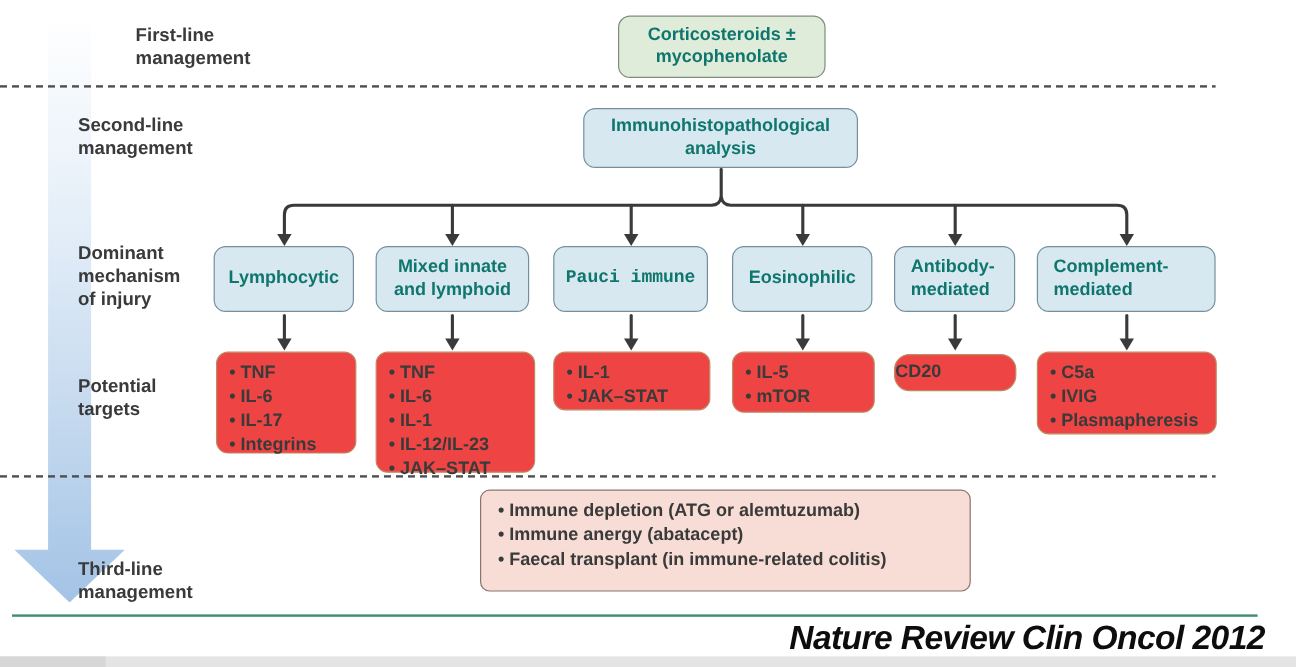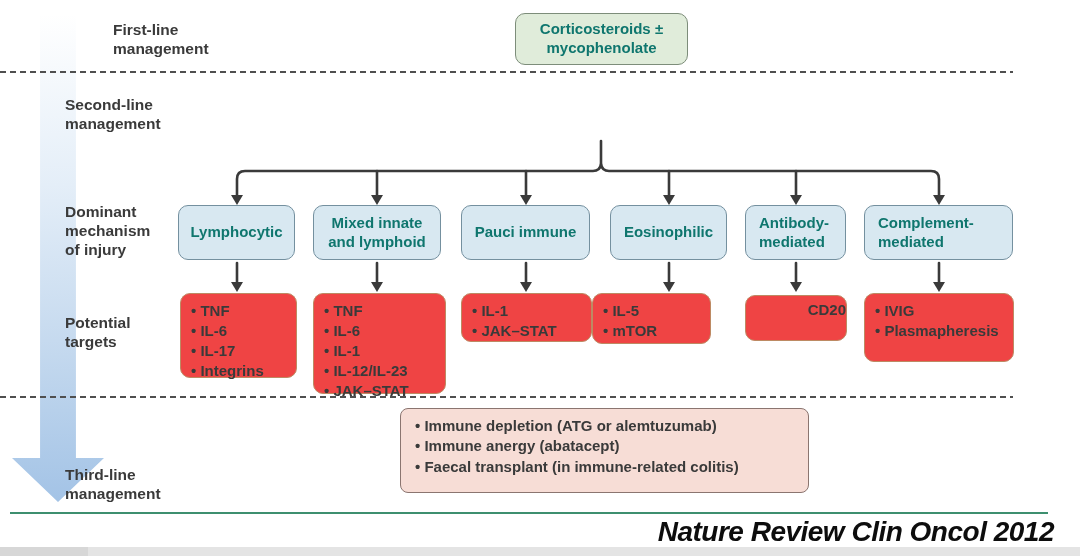--- a/index.html
+++ b/index.html
@@ -30,34 +30,34 @@
   
   .box{position:absolute;box-sizing:border-box;border-radius:10px;
     display:flex;align-items:center;justify-content:center;text-align:center;
     font-size:15px;font-weight:600;line-height:1.25;white-space:pre-line;color:#0f766e;}
   .box-green{background:#e0ecda;border:1.5px solid #7d8d7a;left:515px;top:13px;width:173px;height:52px;}
   .box-analysis{background:#d8e8f1;border:1.5px solid #74909f;left:486px;top:90px;width:229px;height:50px;}
 
   .mech{background:#d8e8f1;border:1.5px solid #74909f;top:205px;height:55px;}
   .mech-0{left:178px;width:117px;}
   .mech-1{left:313px;width:128px;}
-  .mech-2{left:461px;width:129px;}
+  .mech-2{left:461px;width:129px;font-family:Liberation Mono, monospace;}
   .mech-3{left:610px;width:117px;}
   .mech-4{left:745px;width:101px;justify-content:flex-start;text-align:left;padding-left:13px;}
   .mech-5{left:864px;width:149px;justify-content:flex-start;text-align:left;padding-left:13px;}
 
   .tbox{position:absolute;box-sizing:border-box;background:#ef4444;border:1.5px solid #bd8a63;
     border-radius:10px;padding:7px 8px 7px 10px;font-size:15px;font-weight:600;
     line-height:1.33;color:#3a3a3a;}
   .tbox .li{white-space:nowrap;}
   .tbox-0{left:180px;top:293px;width:117px;height:85px;}
   .tbox-1{left:313px;top:293px;width:133px;height:101px;}
   .tbox-2{left:461px;top:293px;width:131px;height:49px;}
-  .tbox-3{left:592px;top:293px;width:119px;height:51px;}
-  .tbox-4{left:745px;top:295px;width:102px;height:46px;text-align:right;padding:4px 0;}
+  .tbox-3{left:610px;top:293px;width:119px;height:51px;}
+  .tbox-4{left:745px;top:295px;width:102px;height:31px;text-align:left;padding:4px 0;border-radius:13px;}
   .tbox-5{left:864px;top:293px;width:150px;height:69px;}
 
   .third-box{position:absolute;left:400px;top:408px;width:409px;height:85px;box-sizing:border-box;
     background:#f7ddd6;border:1.5px solid #8b7570;border-radius:8px;
     padding:7px 10px 7px 14px;font-size:15px;font-weight:600;line-height:1.35;color:#3a3a3a;}
 
   
   .connectors{position:absolute;left:0;top:0;width:1080px;height:556px;pointer-events:none;}
 
   
@@ -84,20 +84,22 @@
   <div class="row-label lbl-targets">Potential
 targets</div>
   <div class="row-label lbl-third">Third-line
 management</div>
 
   <div class="dashed dash-1"></div>
   <div class="dashed dash-2"></div>
 
   <div class="box box-green">Corticosteroids ±
 mycophenolate</div>
+  <div class="box box-analysis">Immunohistopathological
+analysis</div>
 
   <div class="box mech mech-0">Lymphocytic</div>
   <div class="box mech mech-1">Mixed innate
 and lymphoid</div>
   <div class="box mech mech-2">Pauci immune</div>
   <div class="box mech mech-3">Eosinophilic</div>
   <div class="box mech mech-4">Antibody-
 mediated</div>
   <div class="box mech mech-5">Complement-
 mediated</div>
@@ -120,20 +122,21 @@
       <div class="li">• JAK–STAT</div>
     </div>
   <div class="tbox tbox-3">
       <div class="li">• IL-5</div>
       <div class="li">• mTOR</div>
     </div>
   <div class="tbox tbox-4">
       <div class="li">CD20</div>
     </div>
   <div class="tbox tbox-5">
+      <div class="li">• C5a</div>
       <div class="li">• IVIG</div>
       <div class="li">• Plasmapheresis</div>
     </div>
 
   <div class="third-box">
       <div class="li">• Immune depletion (ATG or alemtuzumab)</div>
       <div class="li">• Immune anergy (abatacept)</div>
       <div class="li">• Faecal transplant (in immune-related colitis)</div>
     </div>
 

